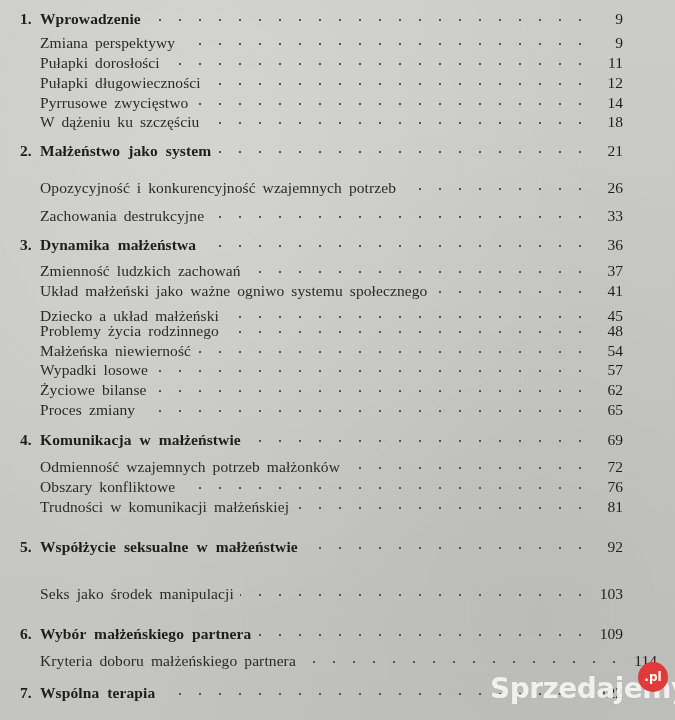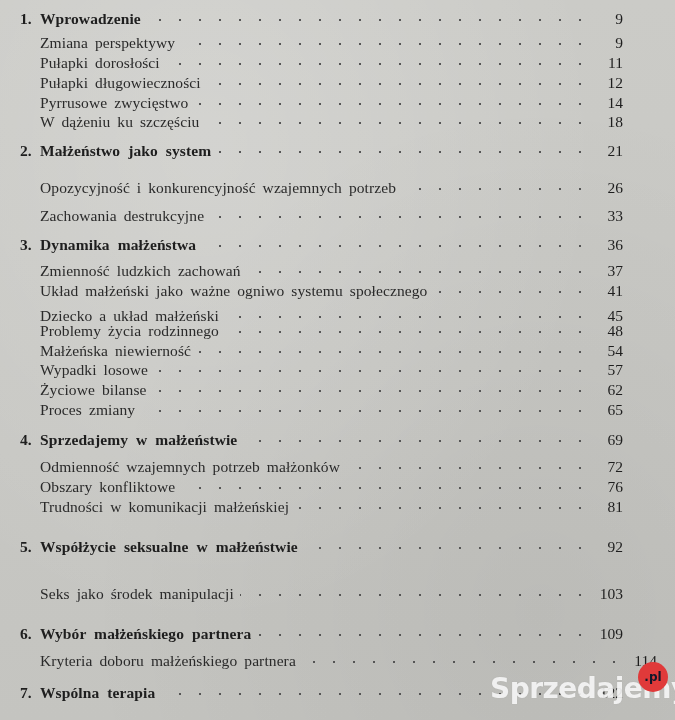--- a/index.html
+++ b/index.html
@@ -87,21 +87,21 @@
       text-shadow: 0 0 1px rgba(160,160,160,0.5);
     }
     .watermark .wm-badge {
       position: absolute;
       left: 148px;
       top: -6px;
       width: 30px;
       height: 30px;
       border-radius: 50%;
       background: #e03a3a;
-      color: #0f172a;
+      color: #ffffff;
       font-family: "DejaVu Sans", sans-serif;
       font-weight: bold;
       font-size: 12px;
       line-height: 30px;
       text-align: center;
     }
   </style>
 </head>
 <body>
 
@@ -194,21 +194,21 @@
       <span class="dots" style="left: 153px;"></span>
       <span class="page-num">62</span>
     </div>
     <div class="row sub" style="top: 400px;">
       <span class="title">Proces zmiany</span>
       <span class="dots" style="left: 141px;"></span>
       <span class="page-num">65</span>
     </div>
     <div class="row chapter" style="top: 430px;">
       <span class="num">4.</span>
-      <span class="title">Sprzedajemy w małżeństwie</span>
+      <span class="title">Komunikacja w małżeństwie</span>
       <span class="dots" style="left: 247px;"></span>
       <span class="page-num">69</span>
     </div>
     <div class="row sub" style="top: 457px;">
       <span class="title">Odmienność wzajemnych potrzeb małżonków</span>
       <span class="dots" style="left: 346px;"></span>
       <span class="page-num">72</span>
     </div>
     <div class="row sub" style="top: 477px;">
       <span class="title">Obszary konfliktowe</span>

